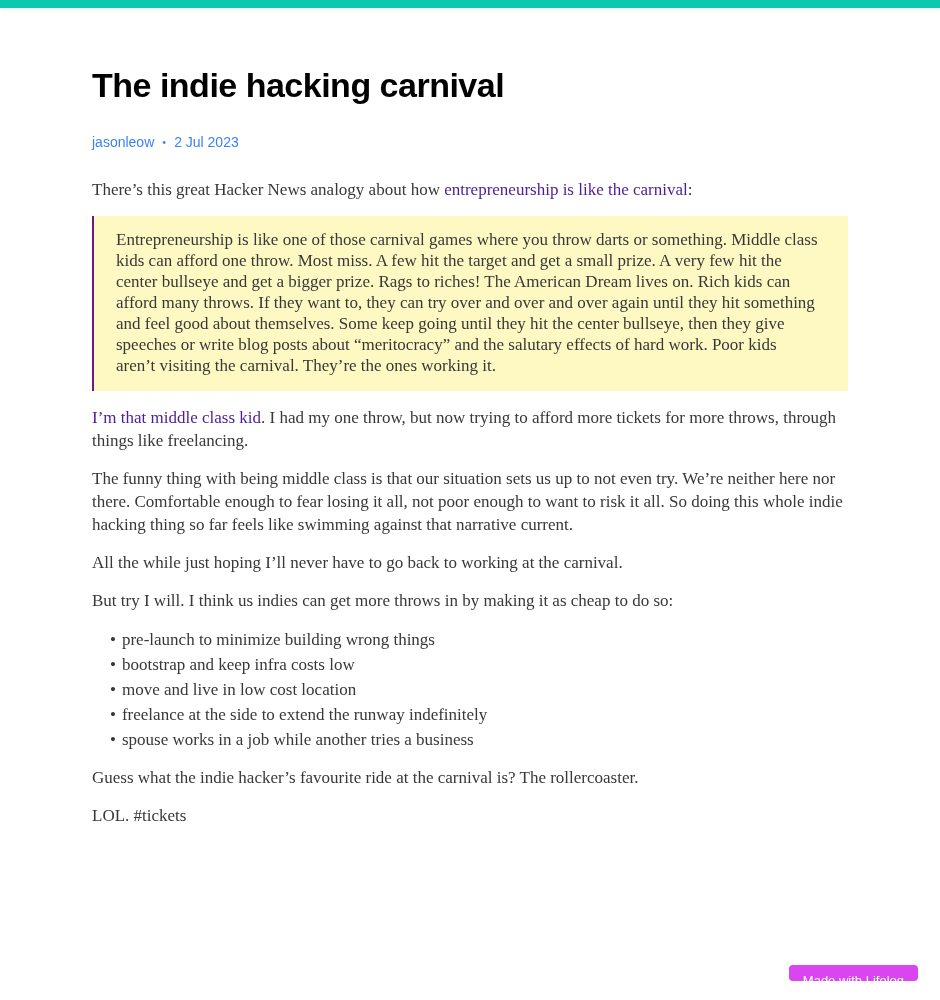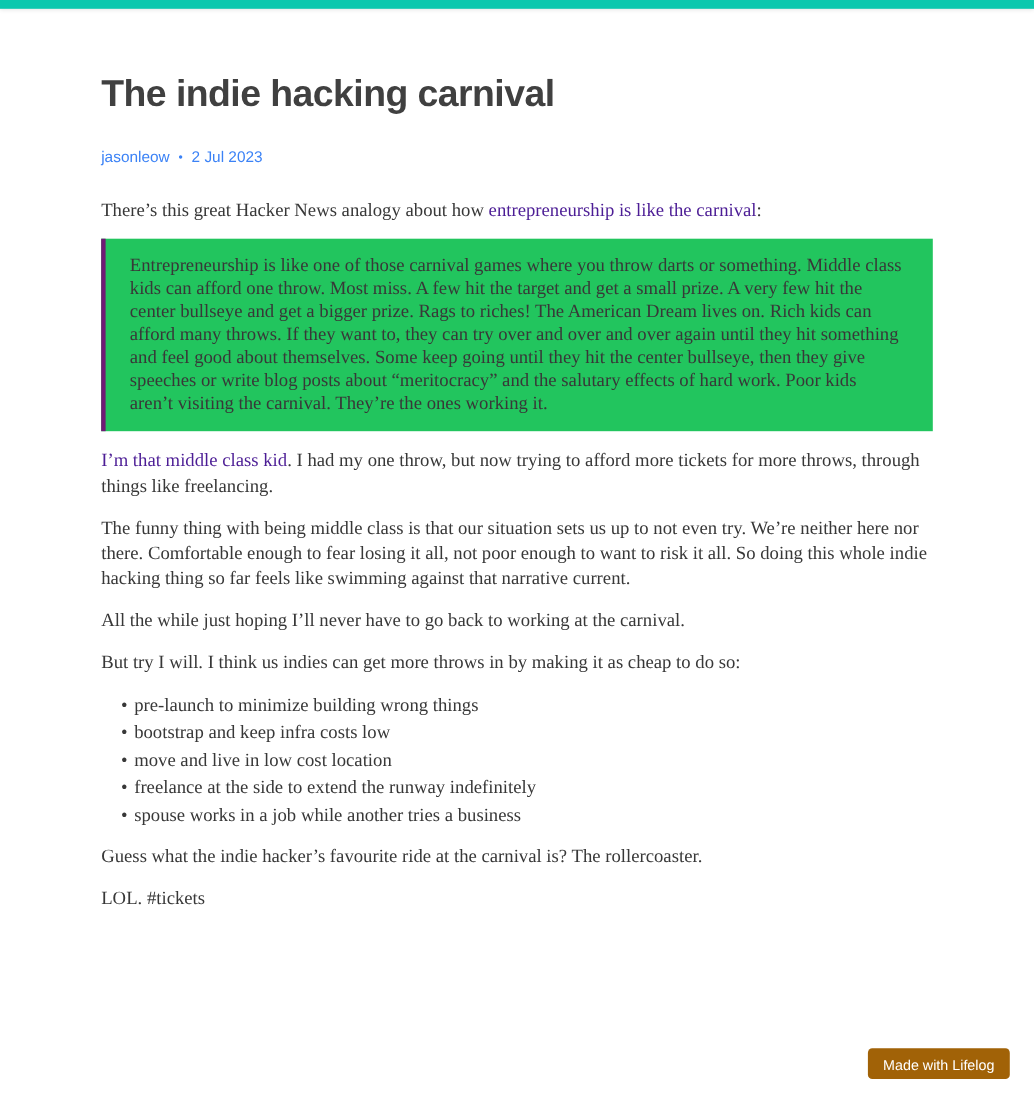--- a/index.html
+++ b/index.html
@@ -16,59 +16,59 @@
     box-shadow: 0 1px 4px rgba(0,0,0,0.10);
   }
   .article { padding: 0 92px; }
   h1.title {
     margin: 56px 0 0 0;
     font-family: "Liberation Sans", sans-serif;
     font-weight: 700;
     font-size: 34px;
     line-height: 42px;
     letter-spacing: -0.5px;
-    color: #404040;
+    color: #000000;
   }
   .byline {
     margin: 26px 0 26px 0;
     font-family: "Liberation Sans", sans-serif;
     font-size: 14px;
     line-height: 20px;
     color: #3b82f6;
   }
   .byline .dot { margin: 0 8px; font-size: 11px; vertical-align: 1px; }
   .article p {
     margin: 0 0 15px 0;
     font-size: 17px;
     line-height: 23px;
   }
   a.link { color: #4c1d95; text-decoration: none; cursor: pointer; }
   blockquote.quote {
     margin: 0 0 15px 0;
-    background: #22c55e;
-    border-left: 4px solid #701a75;
+    background: #fef9c3;
+    border-left: 2px solid #701a75;
     padding: 13px 28px 15px 22px;
   }
   blockquote.quote p { margin: 0; line-height: 21px; }
   ul.strategies {
     margin: 0 0 14px 0;
     padding: 0 0 0 18px;
     list-style: none;
   }
   ul.strategies li {
     font-size: 17px;
     line-height: 25px;
   }
   ul.strategies li::before { content: "\2022"; margin-right: 6px; }
   .made-with {
     position: absolute;
     right: 22px; bottom: 19px;
-    height: 28px; line-height: 32px;
+    height: 16px; line-height: 32px;
     padding: 0 14px;
-    background: #a16207;
+    background: #d946ef;
     color: #ffffff;
     font-family: "Liberation Sans", sans-serif;
     font-size: 13px;
     border-radius: 4px;
     text-decoration: none;
     cursor: pointer;
     display: inline-block;
   }
 </style>
 </head>

